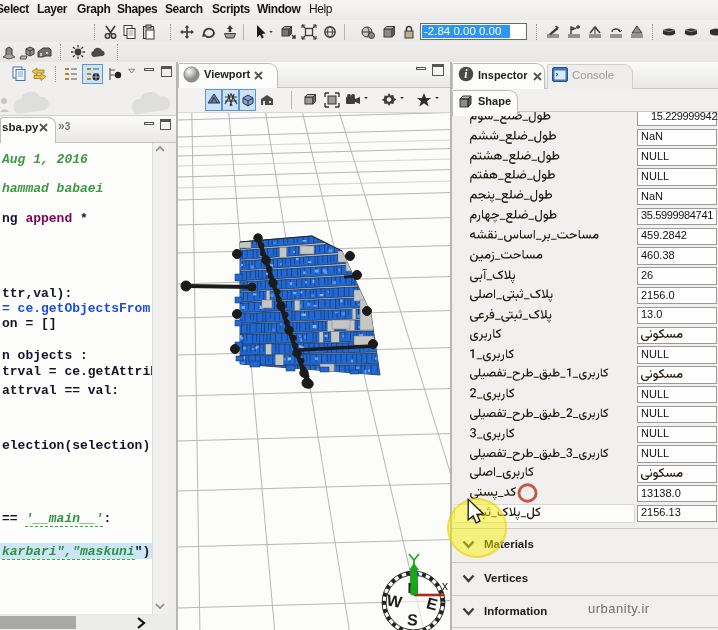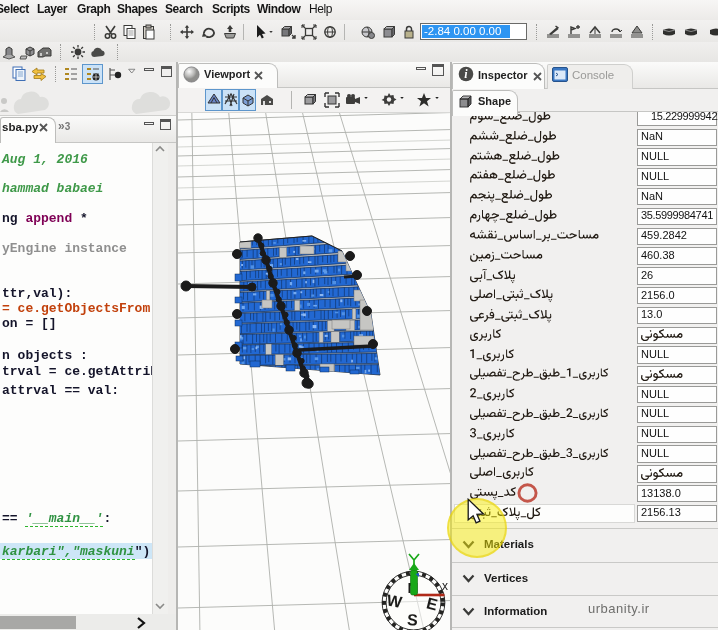--- a/index.html
+++ b/index.html
@@ -199,27 +199,27 @@
 <svg class="abs" style="left:38px;top:122px" width="11" height="11" viewBox="0 0 11 11">
       <path d="M2 2l7 7M9 2l-7 7" stroke="#555" stroke-width="1.8"></path>
     </svg>
 <span class="abs" style="left:58px;top:119px;font-size:12px;font-weight:700;color:#777">»<span style="font-size:10px">3</span></span>
 <div class="abs" style="left:144px;top:122px;width:10px;height:3px;border:1px solid #555"></div>
 <div class="abs" style="left:160px;top:119px;width:11px;height:11px;border:1px solid #555;border-top:3px solid #555"></div>
 <div class="abs" style="left:0;top:143px;width:152px;height:471px;background:#fdfdfc;overflow:hidden">
 <div class="mono abs" style="left:2px;top:9px"><i style="color:#3f9949">Aug 1, 2016</i></div>
 <div class="mono abs" style="left:2px;top:38px"><i style="color:#3f9949">hammad babaei</i></div>
 <div class="mono abs" style="left:2px;top:68px"><span style="color:#14142a">ng </span><b style="color:#7f0055">append</b><span style="color:#14142a"> *</span></div>
-<div class="mono abs" style="left:2px;top:98px"><span style="color:#8f8f8f">yEngine instance</span></div>
 <div class="mono abs" style="left:2px;top:143px"><span style="color:#14142a">ttr,val):</span></div>
-<div class="mono abs" style="left:2px;top:158px"><span style="color:#c2410c">= ce.getObjectsFrom</span></div>
+<div class="mono abs" style="left:2px;top:158px"><span style="color:#1d4ed8">= ce.getObjectsFrom</span></div>
 <div class="mono abs" style="left:2px;top:173px"><span style="color:#14142a">on = []</span></div>
 <div class="mono abs" style="left:2px;top:205px"><span style="color:#14142a">n objects :</span></div>
 <div class="mono abs" style="left:2px;top:221px"><span style="color:#14142a">trval = ce.getAttribu</span></div>
 <div class="mono abs" style="left:2px;top:240px"><span style="color:#14142a">attrval == val:</span></div>
+<div class="mono abs" style="left:2px;top:295px"><span style="color:#14142a">election(selection)</span></div>
 <div class="mono abs" style="left:2px;top:368px"><span style="color:#14142a">== </span><i style="color:#2f9242;border-bottom:1px dashed #2db52d">'__main__'</i><span style="color:#14142a">:</span></div>
 <div class="abs" style="left:0;top:400px;width:152px;height:16px;background:#cde6f7"></div>
 <div class="mono abs" style="left:2px;top:401px"><i style="color:#2f9242;border-bottom:1px dashed #2db52d">karbari","maskuni</i><span style="color:#14142a">")</span></div>
 </div>
 <div class="abs" style="left:152px;top:143px;width:16px;height:471px;background:#f0f0ee;border-left:1px solid #dcdcda"></div>
 <svg class="abs" style="left:155px;top:145px" width="10" height="8" viewBox="0 0 10 8">
       <path d="M1 6 L5 2 L9 6" fill="none" stroke="#8a8a88" stroke-width="1.6"></path>
     </svg>
 <svg class="abs" style="left:155px;top:602px" width="10" height="8" viewBox="0 0 10 8">
       <path d="M1 2 L5 6 L9 2" fill="none" stroke="#8a8a88" stroke-width="1.6"></path>

